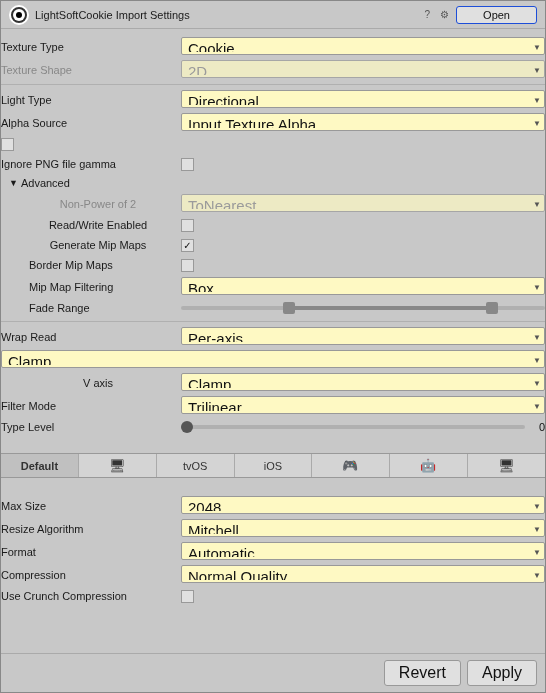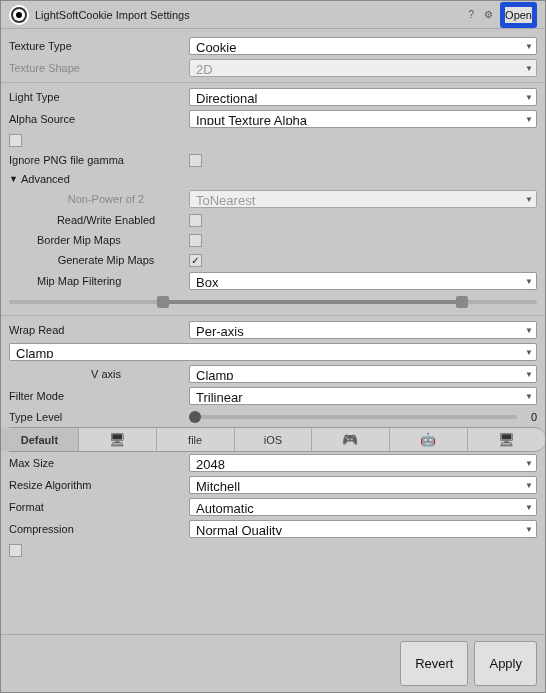--- a/index.html
+++ b/index.html
@@ -53,36 +53,36 @@
       gap: 4px;
     }
     .title-icon-btn {
       font-size: 10px;
       color: #555;
       cursor: pointer;
       padding: 1px 3px;
     }
     .open-btn {
       background: #e0e0e0;
-      border: 5px solid #1d4ed8;
+      border: 1px solid #1d4ed8;
       border-radius: 3px;
-      padding: 2px 0;
+      padding: 2px 26px;
       font-size: 11px;
       cursor: pointer;
       color: #111;
     }
     .content {
       flex: 1;
       overflow-y: auto;
       padding: 6px 0;
     }
     .section-row {
       display: flex;
       align-items: center;
-      padding: 2px 8px;
+      padding: 2px 0;
       min-height: 20px;
     }
     .label {
       color: #1a1a1a;
       min-width: 180px;
       font-size: 11px;
     }
     .label-indent1 {
       padding-left: 14px;
       text-align: center;
@@ -93,25 +93,25 @@
     .label-gray {
       color: #888;
     }
     .control-area {
       flex: 1;
       display: flex;
       align-items: center;
     }
     .dropdown {
       width: 100%;
-      background: #ffffff;
+      background: #fef9c3;
       border: 1px solid #999;
       border-radius: 2px;
       padding: 2px 20px 2px 6px;
-      font-size: 13px;
+      font-size: 15px;
       color: #111;
       appearance: none;
       -webkit-appearance: none;
       cursor: pointer;
       position: relative;
       height: 18px;
     }
     .dropdown-wrapper {
       position: relative;
       width: 100%;
@@ -164,22 +164,21 @@
       cursor: pointer;
     }
     .section-header .arrow {
       font-size: 9px;
     }
     .platform-tabs {
       display: flex;
       border-top: 1px solid #999;
       border-bottom: 1px solid #999;
       background: #d4d4d4;
-      margin: 0 0;
-      border-radius: 10px;
+      margin: 16px 0;
     }
     .tab {
       flex: 1;
       text-align: center;
       padding: 4px 2px;
       font-size: 10px;
       cursor: pointer;
       border-right: 1px solid #aaa;
       display: flex;
       align-items: center;
@@ -213,22 +212,22 @@
       display: flex;
       justify-content: flex-end;
       padding: 6px 8px;
       gap: 6px;
       border-top: 1px solid #aaa;
     }
     .footer-btn {
       background: #e0e0e0;
       border: 1px solid #999;
       border-radius: 3px;
-      padding: 14px 14px;
-      font-size: 13px;
+      padding: 3px 14px;
+      font-size: 16px;
       cursor: pointer;
       color: #111;
     }
     .fade-range-slider {
       flex: 1;
       position: relative;
       height: 14px;
       display: flex;
       align-items: center;
     }
@@ -394,49 +393,50 @@
     </div>
 
     <div class="section-row">
       <span class="label label-indent1">Read/Write Enabled</span>
       <div class="control-area">
         <div class="checkbox"></div>
       </div>
     </div>
 
     <div class="section-row">
+      <span class="label label-indent1">Generate Mip Maps</span>
+      <div class="control-area">
+        <div class="checkbox checked"></div>
+      </div>
+    </div>
+
+    <div class="section-row">
       <span class="label label-indent2">Border Mip Maps</span>
       <div class="control-area">
         <div class="checkbox"></div>
       </div>
     </div>
 
     <div class="section-row">
-      <span class="label label-indent1">Generate Mip Maps</span>
-      <div class="control-area">
-        <div class="checkbox checked"></div>
-      </div>
-    </div>
-
-    <div class="section-row">
       <span class="label label-indent2">Mip Map Filtering</span>
       <div class="control-area">
         <div class="dropdown-wrapper">
           <select class="dropdown">
             <option>Box</option>
           </select>
           <span class="dropdown-arrow">▼</span>
         </div>
       </div>
     </div>
 
 
 
 
     <div class="section-row">
+      <span class="label label-indent2">Fade Range</span>
       <div class="control-area">
         <div class="fade-range-slider">
           <div class="fade-track">
             <div class="fade-fill"></div>
             <div class="fade-thumb-left"></div>
             <div class="fade-thumb-right"></div>
           </div>
         </div>
       </div>
     </div>
@@ -505,21 +505,21 @@
     </div>
 
     <div class="platform-tabs">
       <div class="tab active">
         <span>Default</span>
       </div>
       <div class="tab">
         <span class="tab-icon">🖥</span>
       </div>
       <div class="tab">
-        <span>file</span>
+        <span>tvOS</span>
       </div>
       <div class="tab">
         <span>iOS</span>
       </div>
       <div class="tab">
         <span class="tab-icon">🎮</span>
       </div>
       <div class="tab">
         <span class="tab-icon">🤖</span>
       </div>
@@ -570,20 +570,21 @@
         <div class="dropdown-wrapper">
           <select class="dropdown">
             <option>Normal Quality</option>
           </select>
           <span class="dropdown-arrow">▼</span>
         </div>
       </div>
     </div>
 
     <div class="section-row">
+      <span class="label">Use Crunch Compression</span>
       <div class="control-area">
         <div class="checkbox"></div>
       </div>
     </div>
 
   </div>
 
   <div class="footer">
     <button class="footer-btn">Revert</button>
     <button class="footer-btn">Apply</button>

